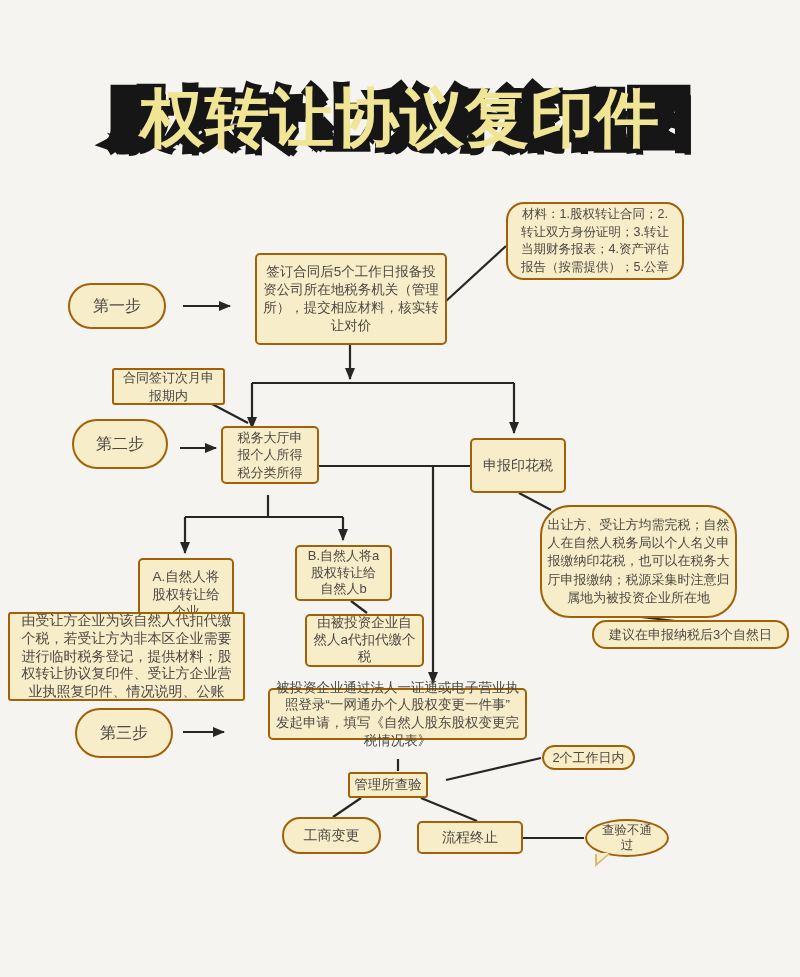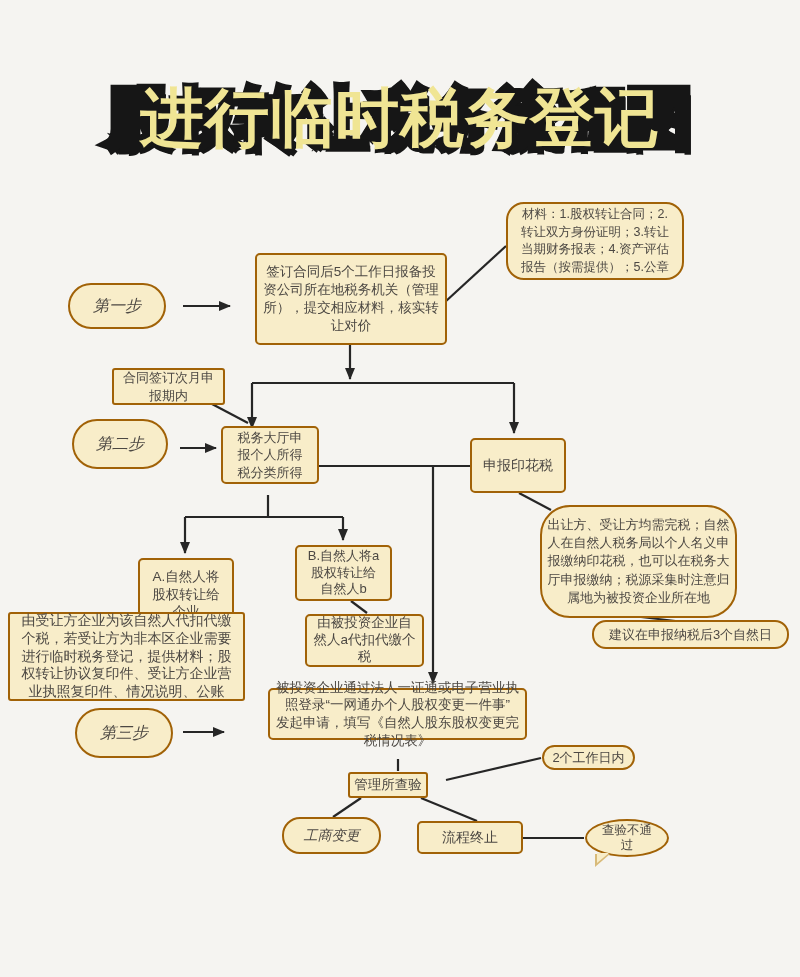--- a/index.html
+++ b/index.html
@@ -22,39 +22,39 @@
       0 -4px 0 #161616,-4px 0 0 #161616;
   }
   .node{
     position:absolute;box-sizing:border-box;
     background:#f8edc9;border:2px solid #a16207;
     color:#4c4843;display:flex;align-items:center;justify-content:center;
     text-align:center;white-space:pre-line;line-height:1.32;
     z-index:2;
   }
   .rect{border-radius:5px;}
-  .stadium{border-radius:26px;font-style:italic;}
+  .stadium{border-radius:26px;}
   .bubble{border-radius:18px;}
   .bigbubble{border-radius:30px;}
   .pill{border-radius:14px;}
   .ellipse{border-radius:50%;}
   .speech::before{
     content:"";position:absolute;left:8px;bottom:-12px;width:0;height:0;
     border-top:13px solid #d8ba79;border-right:15px solid transparent;
   }
   .speech::after{
     content:"";position:absolute;left:10px;bottom:-8px;width:0;height:0;
     border-top:10px solid #f8edc9;border-right:12px solid transparent;
   }
   svg.wires{position:absolute;left:0;top:0;z-index:1;}
 </style>
 </head>
 <body>
 
-<div class="big-title" data-text="股权转让税务流程图">进行临时税务登记</div>
+<div class="big-title" data-text="股权转让税务流程图">权转让协议复印件</div>
 
 <svg class="wires" width="800" height="977" viewBox="0 0 800 977">
   <defs>
     <marker id="ah" markerUnits="userSpaceOnUse" markerWidth="13" markerHeight="11" refX="11" refY="5" orient="auto">
       <path d="M0,0 L12,5 L0,10 Z" fill="#262626"></path>
     </marker>
   </defs>
   <g stroke="#262626" stroke-width="2.2" fill="none">
     <line x1="183" y1="306" x2="230" y2="306" marker-end="url(#ah)"></line>
     <line x1="445" y1="302" x2="506" y2="246"></line>

